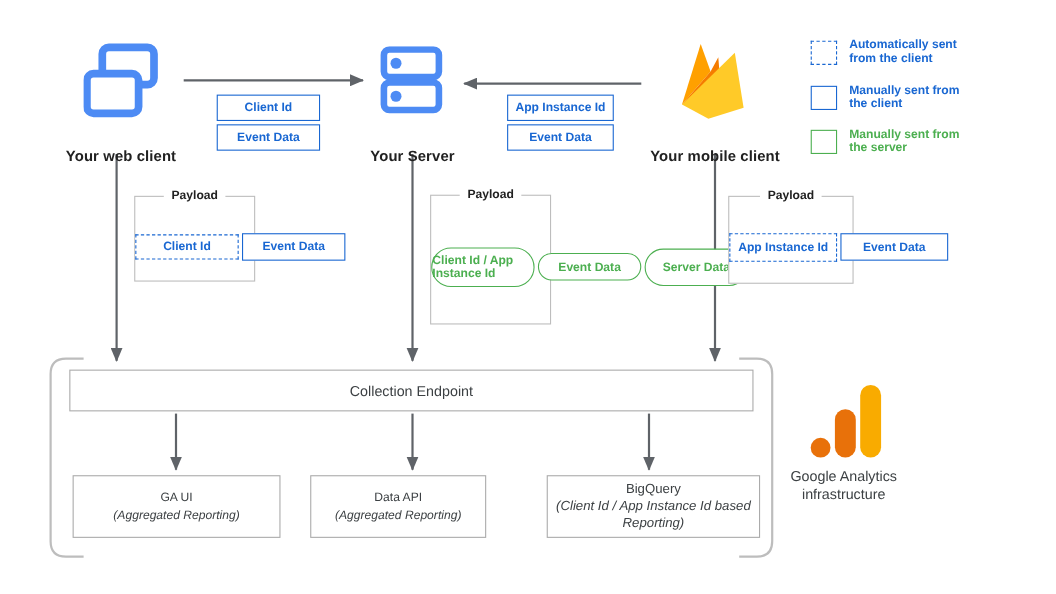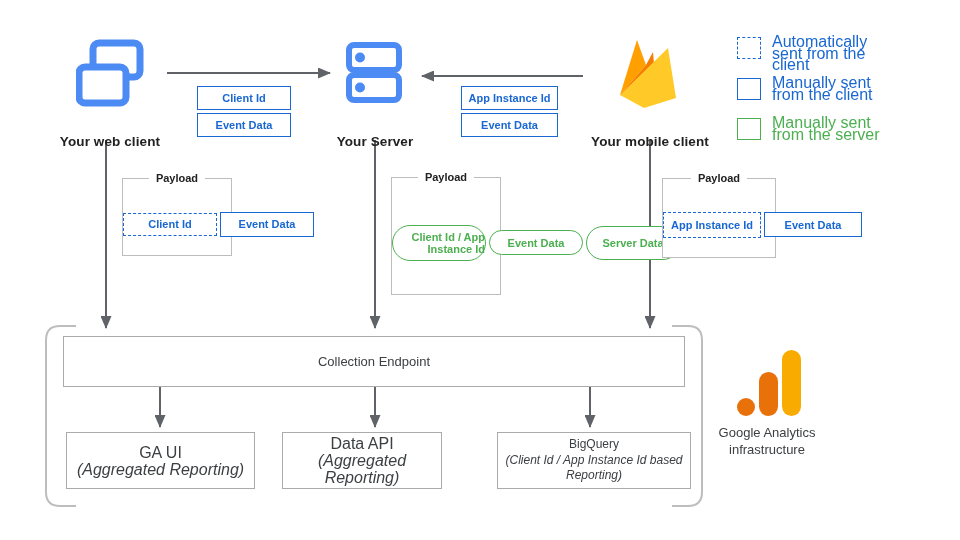--- a/index.html
+++ b/index.html
@@ -12,58 +12,58 @@
   .abs { position:absolute; }
 
   .node-label {
     position:absolute; width:140px; text-align:center;
     font-size:13.5px; font-weight:bold; color:#212121; letter-spacing:.1px;margin-top:24px;
   }
 
   .chip {
     position:absolute; display:flex; align-items:center; justify-content:center;
     background:#fff; border:1.5px solid #1967D2; color:#1967D2;
-    font-size:11px; font-weight:bold; text-align:right; line-height:12px;
+    font-size:11px; font-weight:bold; text-align:left; line-height:12px;
   }
   .chip.dashed { border-style:dashed; }
   .chip.green  { border-color:#4CAF50; color:#4CAF50;border-radius:18px; }
 
   .payload {
     position:absolute; border:1px solid #BDBDBD; background:#fff;
     display:flex; align-items:center; gap:3px;
   }
   .payload .ptitle {
     position:absolute; top:-7px; left:50%; transform:translateX(-50%);
     background:#fff; padding:0 7px; font-size:11px; font-weight:bold; color:#212121;
     white-space:nowrap;
   }
   .payload .chip { position:relative; width:94px; flex:none; }
 
   .endpoint {
-    position:absolute; left:63px; top:336px; width:622px; height:51px;
+    position:absolute; left:63px; top:336px; width:622px; height:38px;
     border:1px solid #ABABAB; background:#fff;
     display:flex; align-items:center; justify-content:center;
     font-size:13px; color:#3C4043;
   }
 
   .outbox {
     position:absolute; top:432px; height:57px; border:1px solid #ABABAB; background:#fff;
     display:flex; flex-direction:column; align-items:center; justify-content:center;
-    color:#3C4043; font-size:16px; line-height:17px; text-align:center;
+    color:#3C4043; font-size:11px; line-height:17px; text-align:center;
   }
   .outbox .sub { font-style:italic; }
   .outbox.tall { line-height:15.5px; font-size:12px; }
 
   .legend-swatch { position:absolute; left:737px; width:24px; height:22px; background:#fff; }
   .legend-swatch.dashed-blue { border:1.5px dashed #1967D2; }
   .legend-swatch.solid-blue  { border:1.5px solid #1967D2; }
   .legend-swatch.solid-green { border:1.5px solid #4CAF50; }
   .legend-text {
     position:absolute; left:772px; width:110px;
-    font-size:16px; font-weight:normal; line-height:11.5px;
+    font-size:11px; font-weight:bold; line-height:11.5px;
   }
   .legend-text.blue { color:#1967D2; }
   .legend-text.green { color:#4CAF50; }
 
   .ga-caption {
     position:absolute; left:707px; top:424px; width:120px; text-align:center;
     font-size:13px; line-height:17px; color:#3C4043;
   }
 </style>
 </head>

